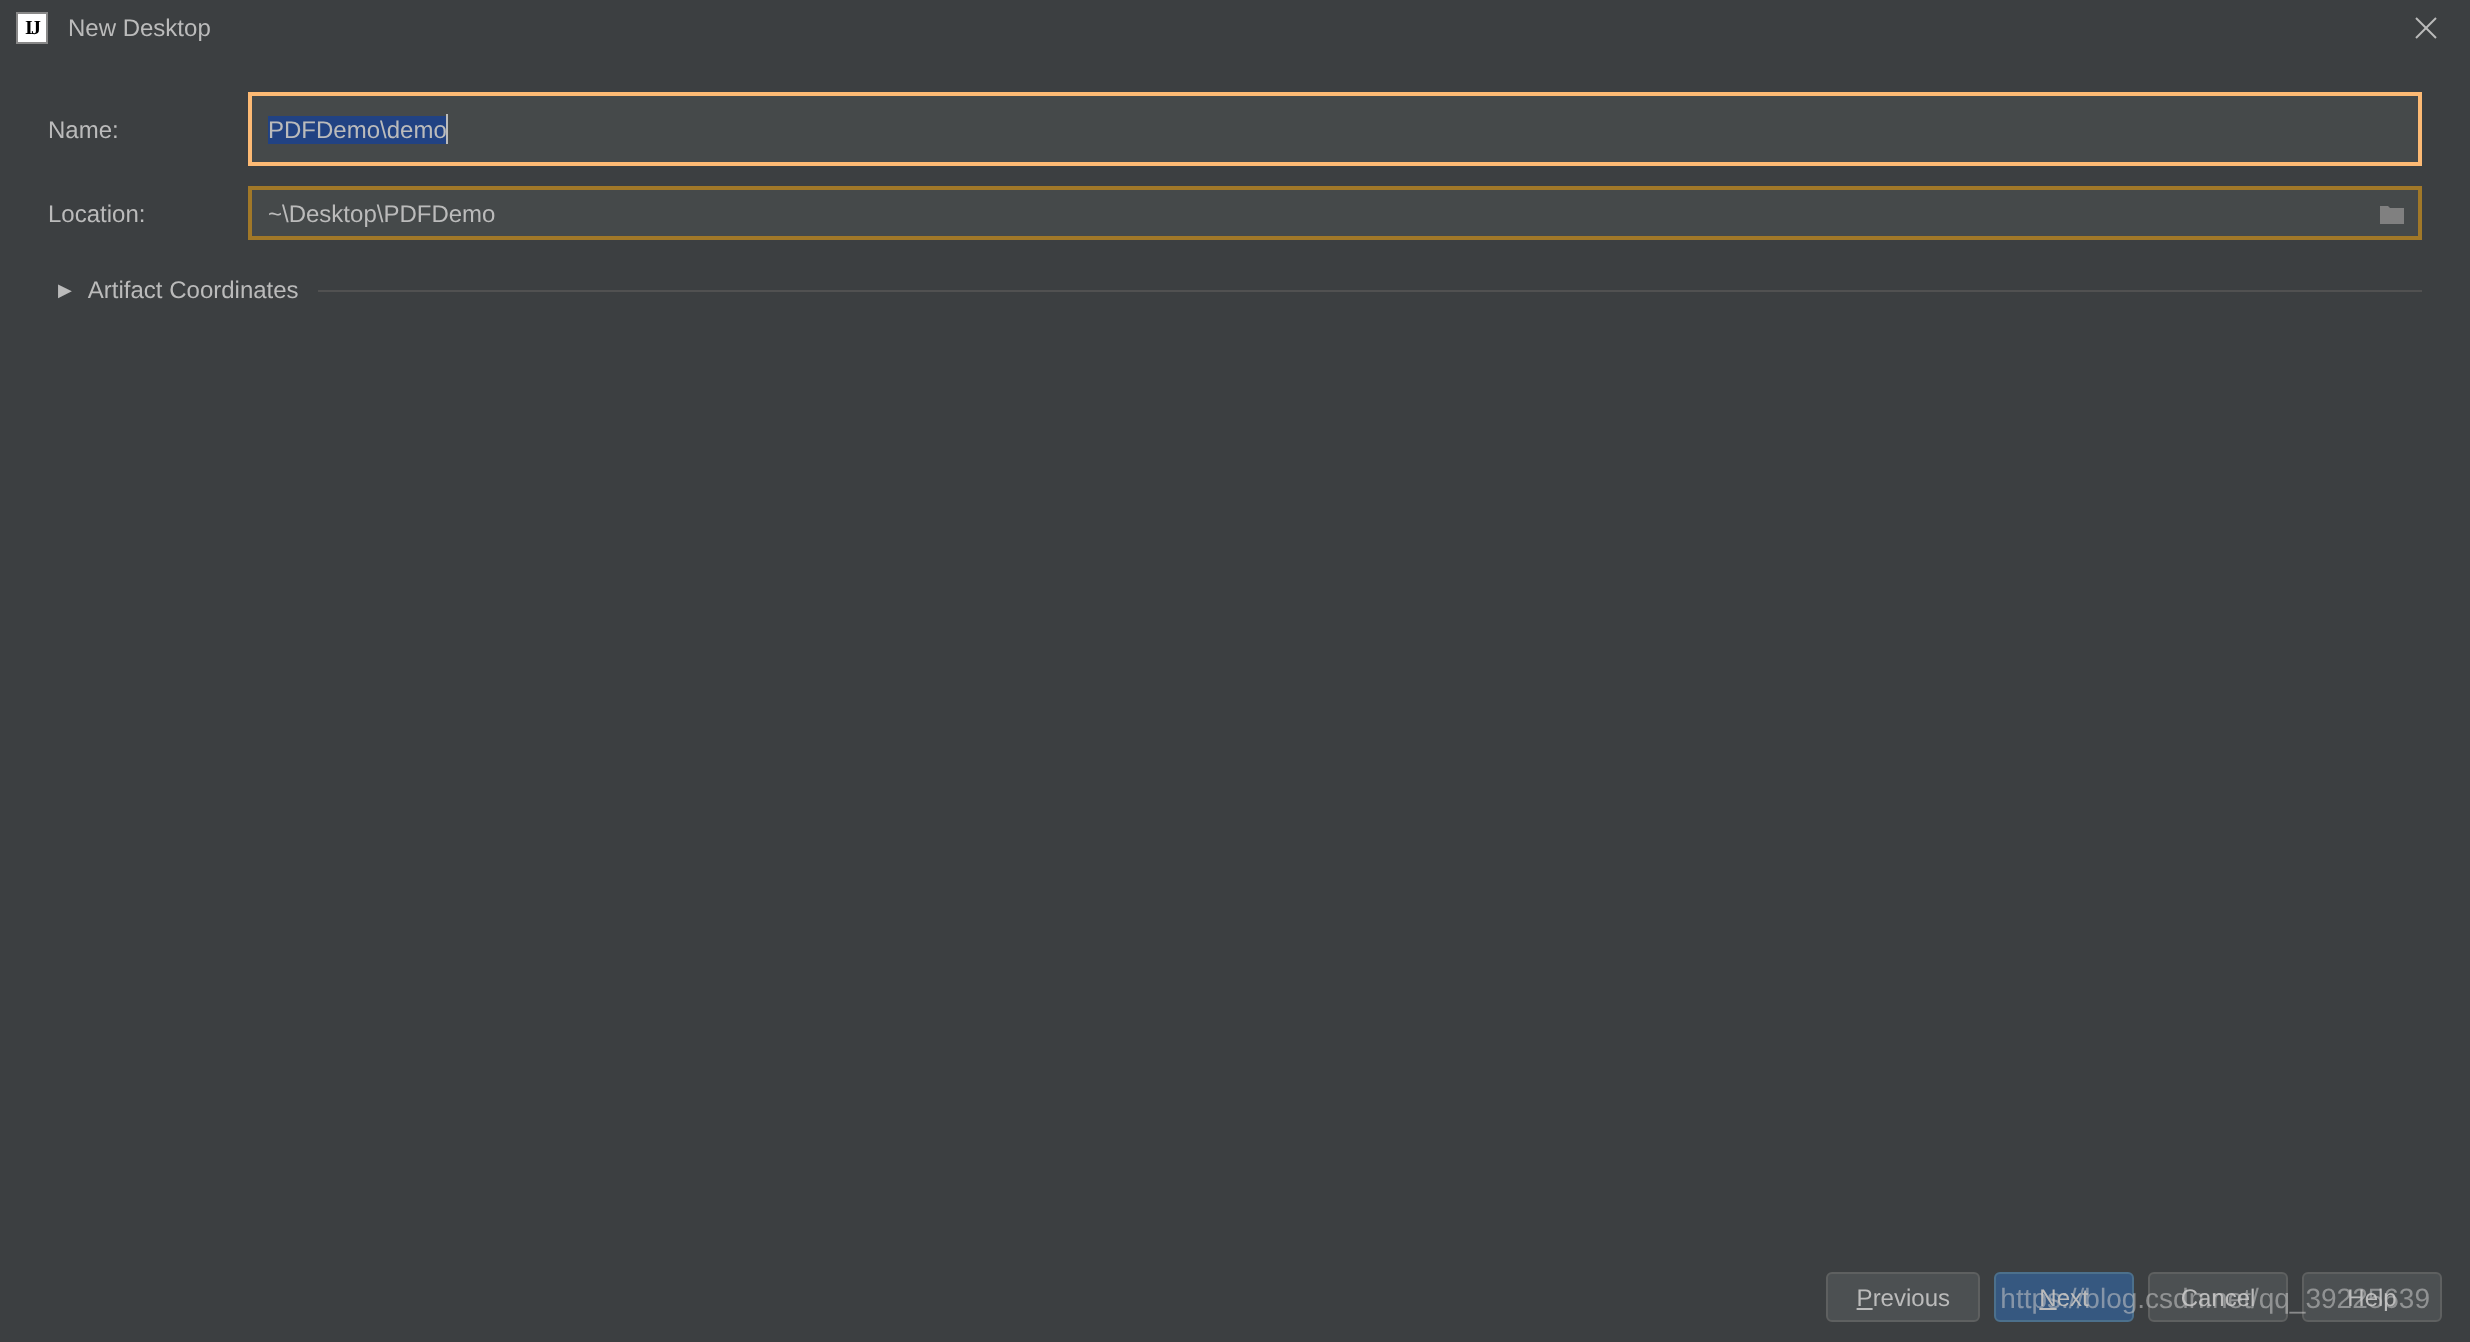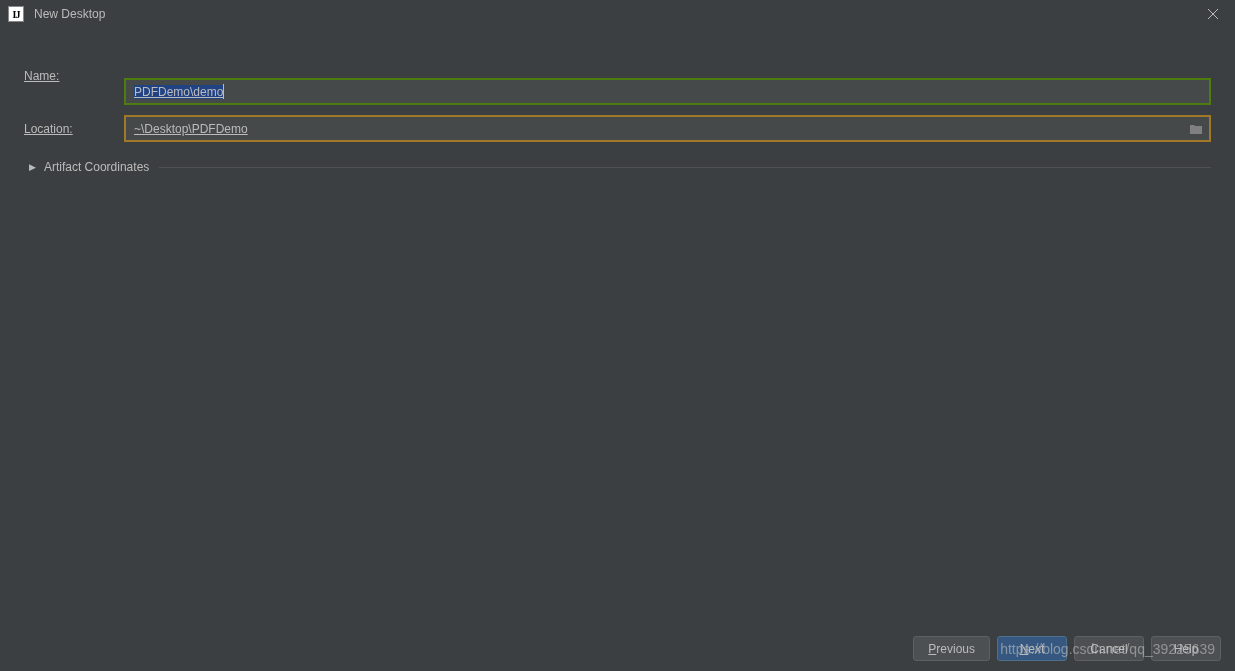--- a/index.html
+++ b/index.html
@@ -60,42 +60,40 @@
       color: #bbbbbb;
       font-size: 13px;
     }
     .content {
       padding: 18px 24px 0 24px;
     }
     .form-row {
       display: flex;
       align-items: center;
       margin-bottom: 10px;
-      text-decoration: underline;
     }
     .form-label {
       width: 100px;
       color: #bbbbbb;
       font-size: 12px;
     }
     .form-input-wrapper {
       flex: 1;
       position: relative;
     }
     .name-input-display {
       width: 100%;
-      height: 27px;
+      height: 37px;
       background: #45494a;
-      border: 2px solid #4d7c0f;
+      border: 2px solid #fdba74;
       display: flex;
       align-items: center;
       padding: 0 8px;
       font-size: 12px;
       position: relative;
-      margin-top: 32px;
     }
     .name-input-display .selected {
       background: #214283;
       color: #bbbbbb;
     }
     .name-input-display .caret {
       width: 1px;
       height: 15px;
       background: #bbbbbb;
       display: inline-block;

